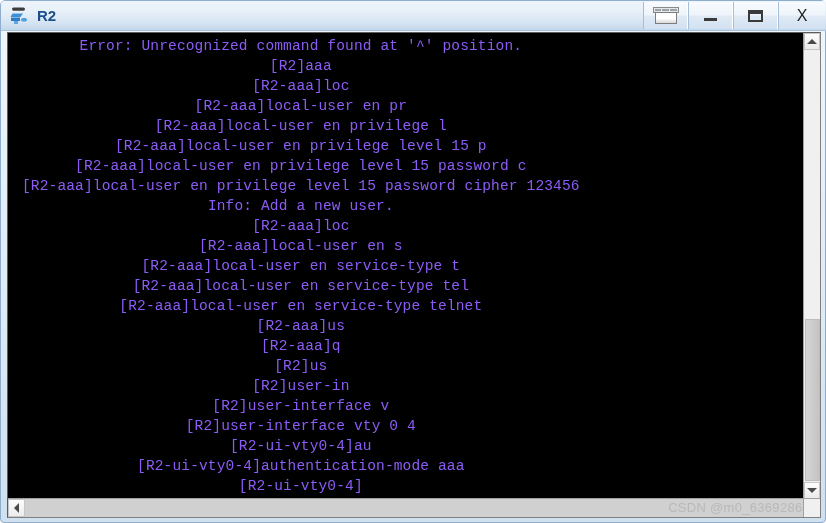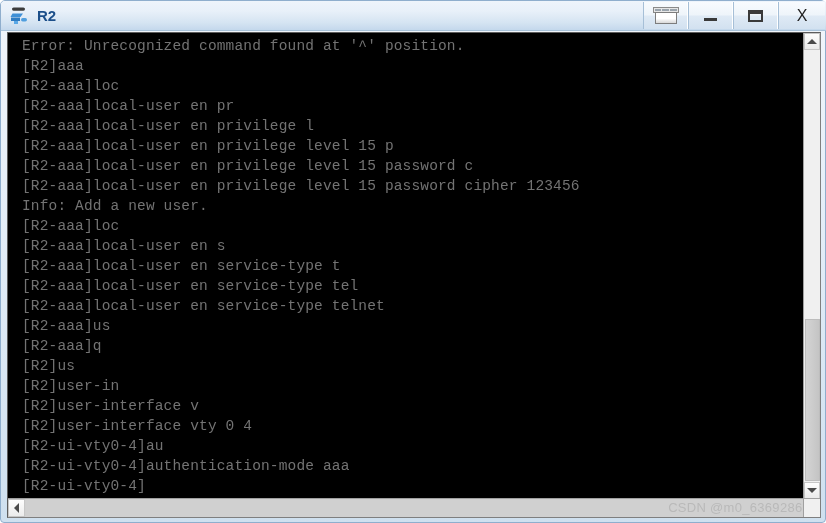--- a/index.html
+++ b/index.html
@@ -17,20 +17,21 @@
   
   .window {
     position: absolute;
     left: 0; top: 0;
     width: 826px;
     height: 523px;
     box-sizing: border-box;
     background: linear-gradient(to bottom, #f2f6fb 0%, #e3edf7 45%, #cfe0ef 100%);
     border: 1px solid #8faecd;
     border-radius: 5px 5px 4px 4px;
+    text-align: center;
   }
 
   
   .titlebar {
     position: absolute;
     left: 0; top: 0;
     width: 826px;
     height: 30px;
     box-sizing: border-box;
     background: linear-gradient(to bottom, #eef4fb 0%, #e8f0f9 35%, #d5e4f2 75%, #c4d8ec 100%);
@@ -147,21 +148,21 @@
     position: absolute;
     left: 0; top: 0;
     width: 795px;
     height: 466px;
     background: #000000;
     overflow: hidden;
   }
   .term-lines {
     position: absolute;
     left: 14px; top: 3px;
-    color: #737373;
+    color: #8b5cf6;
     font-family: "Liberation Mono", "DejaVu Sans Mono", monospace;
     font-size: 14.5px;
     line-height: 20px;
     white-space: pre;
     letter-spacing: 0.15px;
   }
   .term-lines div { height: 20px; }
 
   
   .vscroll {

